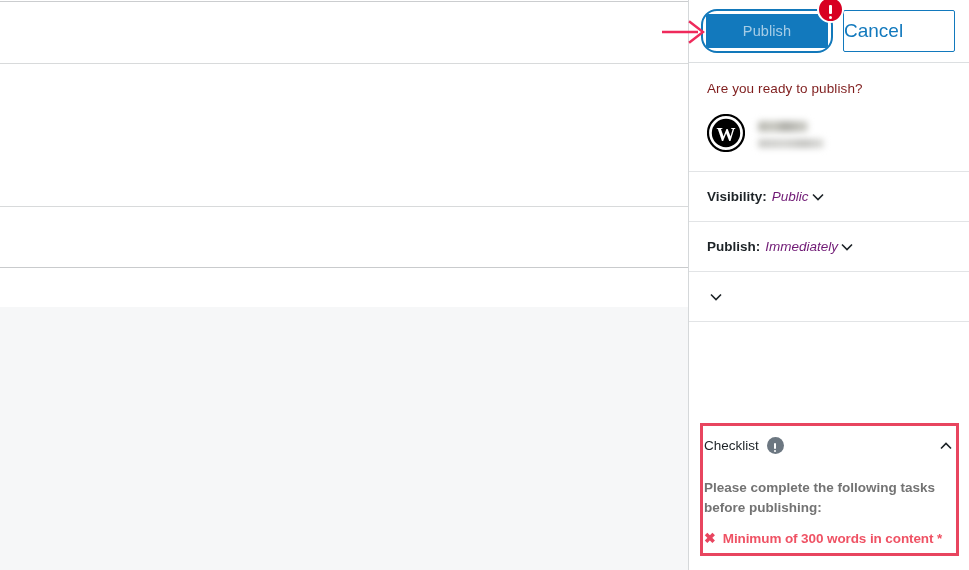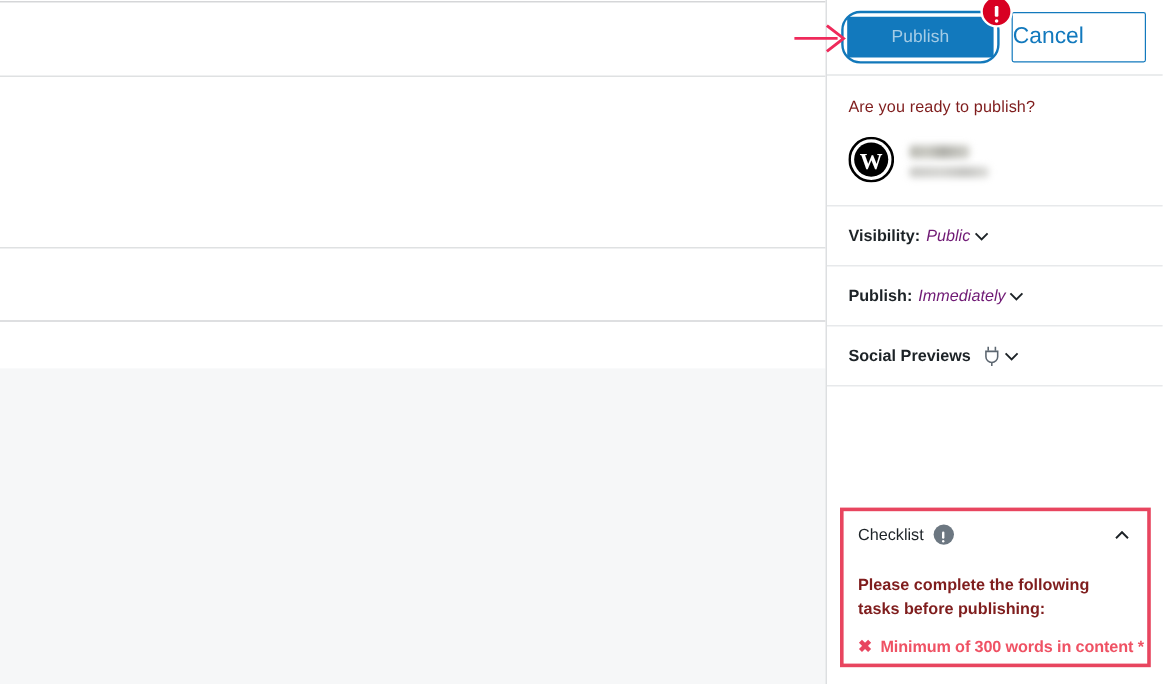--- a/index.html
+++ b/index.html
@@ -226,21 +226,21 @@
   
   #checklist-panel {
     position: absolute;
     left: 11px;
     top: 423px;
     width: 259px;
     height: 133px;
     border: 3px solid #e8455f;
     box-sizing: border-box;
     background: #ffffff;
-    padding: 0 12px;
+    padding: 0 1px;
   }
   #checklist-header {
     height: 39px;
     display: flex;
     align-items: center;
     justify-content: space-between;
     cursor: pointer;
   }
   #checklist-title-wrap {
     display: flex;
@@ -274,21 +274,21 @@
     left: 0;
     top: 7.5px;
     width: 2px;
     height: 2px;
     border-radius: 50%;
     background: #ffffff;
   }
   #checklist-instruction {
     font-size: 13.5px;
     font-weight: bold;
-    color: #7f1d1d;
+    color: #737373;
     line-height: 1.48;
     margin: 13px 0 0 0;
   }
   #checklist-task-row {
     display: flex;
     align-items: baseline;
     gap: 7px;
     margin-top: 13px;
   }
   #checklist-task-icon {
@@ -368,28 +368,20 @@
       <span class="key">Publish:</span>
       <span class="val">Immediately</span>
     </div>
     <svg class="chevron" width="18" height="18" viewBox="0 0 18 18">
       <path d="M4 6.5 L9 11.5 L14 6.5" fill="none" stroke="#1d2327" stroke-width="1.6"></path>
     </svg>
   </div>
 
 
   <div class="setting-row">
-    <div class="setting-label">
-      <span class="key">Social Previews</span>
-      <svg width="15" height="18" viewBox="0 0 15 18" style="margin-left:5px">
-        <path d="M4.5 1 L4.5 4.2 M10.5 1 L10.5 4.2" stroke="#5c6670" stroke-width="1.3" fill="none"></path>
-        <path d="M2.6 4.8 L12.4 4.8 L12.4 9.2 A4.9 4.9 0 0 1 7.5 14.1 A4.9 4.9 0 0 1 2.6 9.2 Z" fill="none" stroke="#5c6670" stroke-width="1.3"></path>
-        <path d="M7.5 14.1 L7.5 17" stroke="#5c6670" stroke-width="1.3" fill="none"></path>
-      </svg>
-    </div>
     <svg class="chevron" width="18" height="18" viewBox="0 0 18 18">
       <path d="M4 6.5 L9 11.5 L14 6.5" fill="none" stroke="#1d2327" stroke-width="1.6"></path>
     </svg>
   </div>
 
   <div id="checklist-panel">
     <div id="checklist-header">
       <div id="checklist-title-wrap">
         <span id="checklist-title">Checklist</span>
         <span id="checklist-info-icon">

